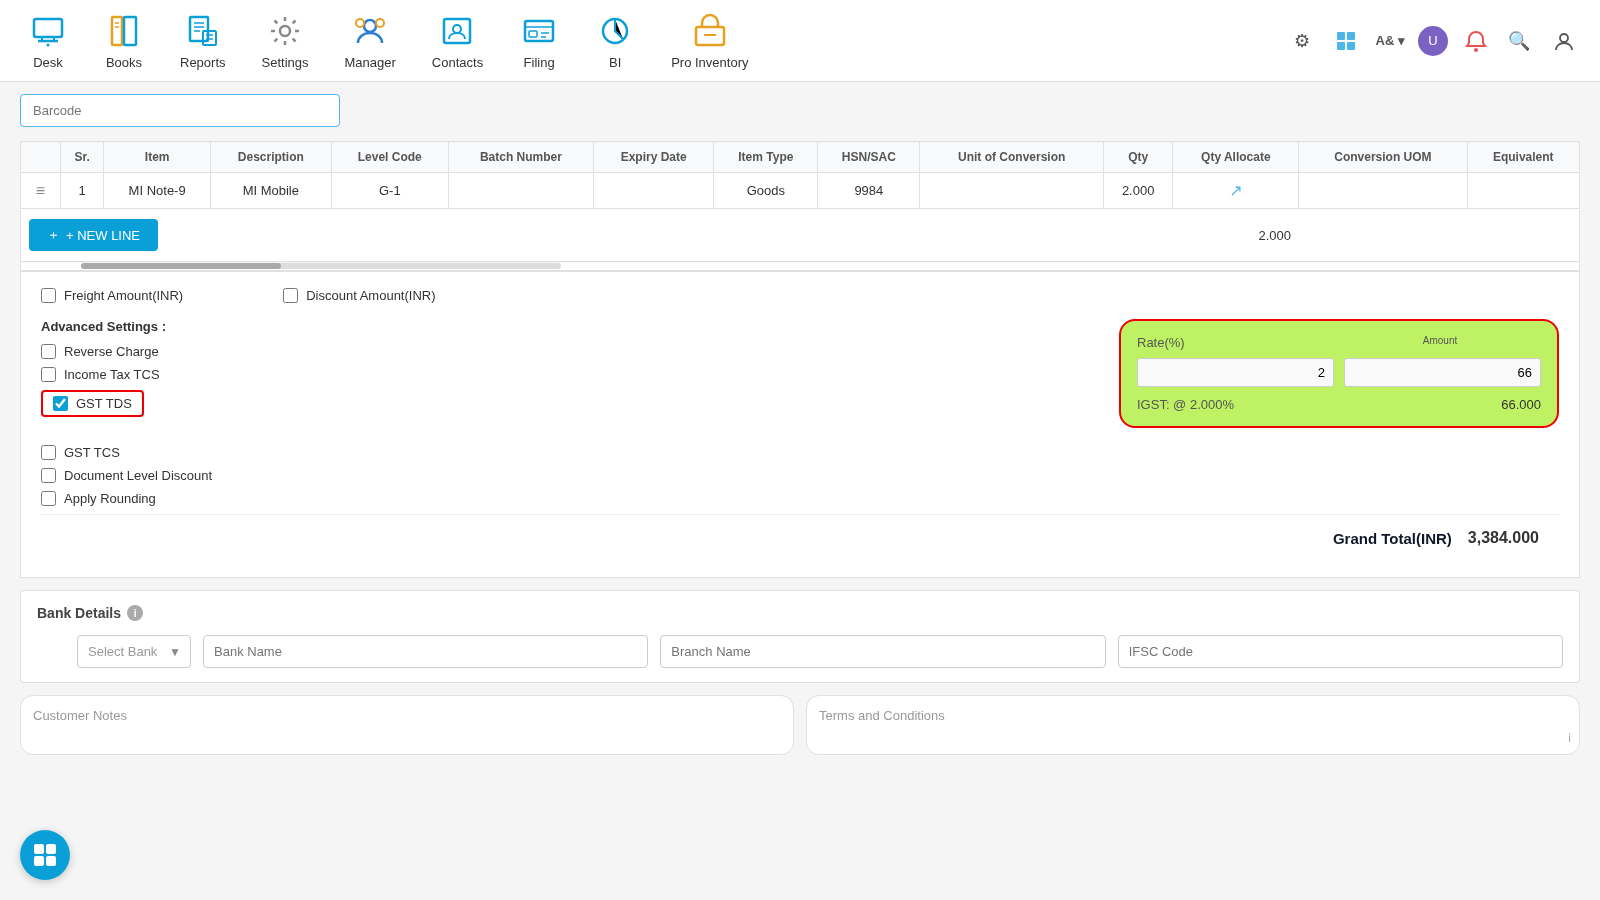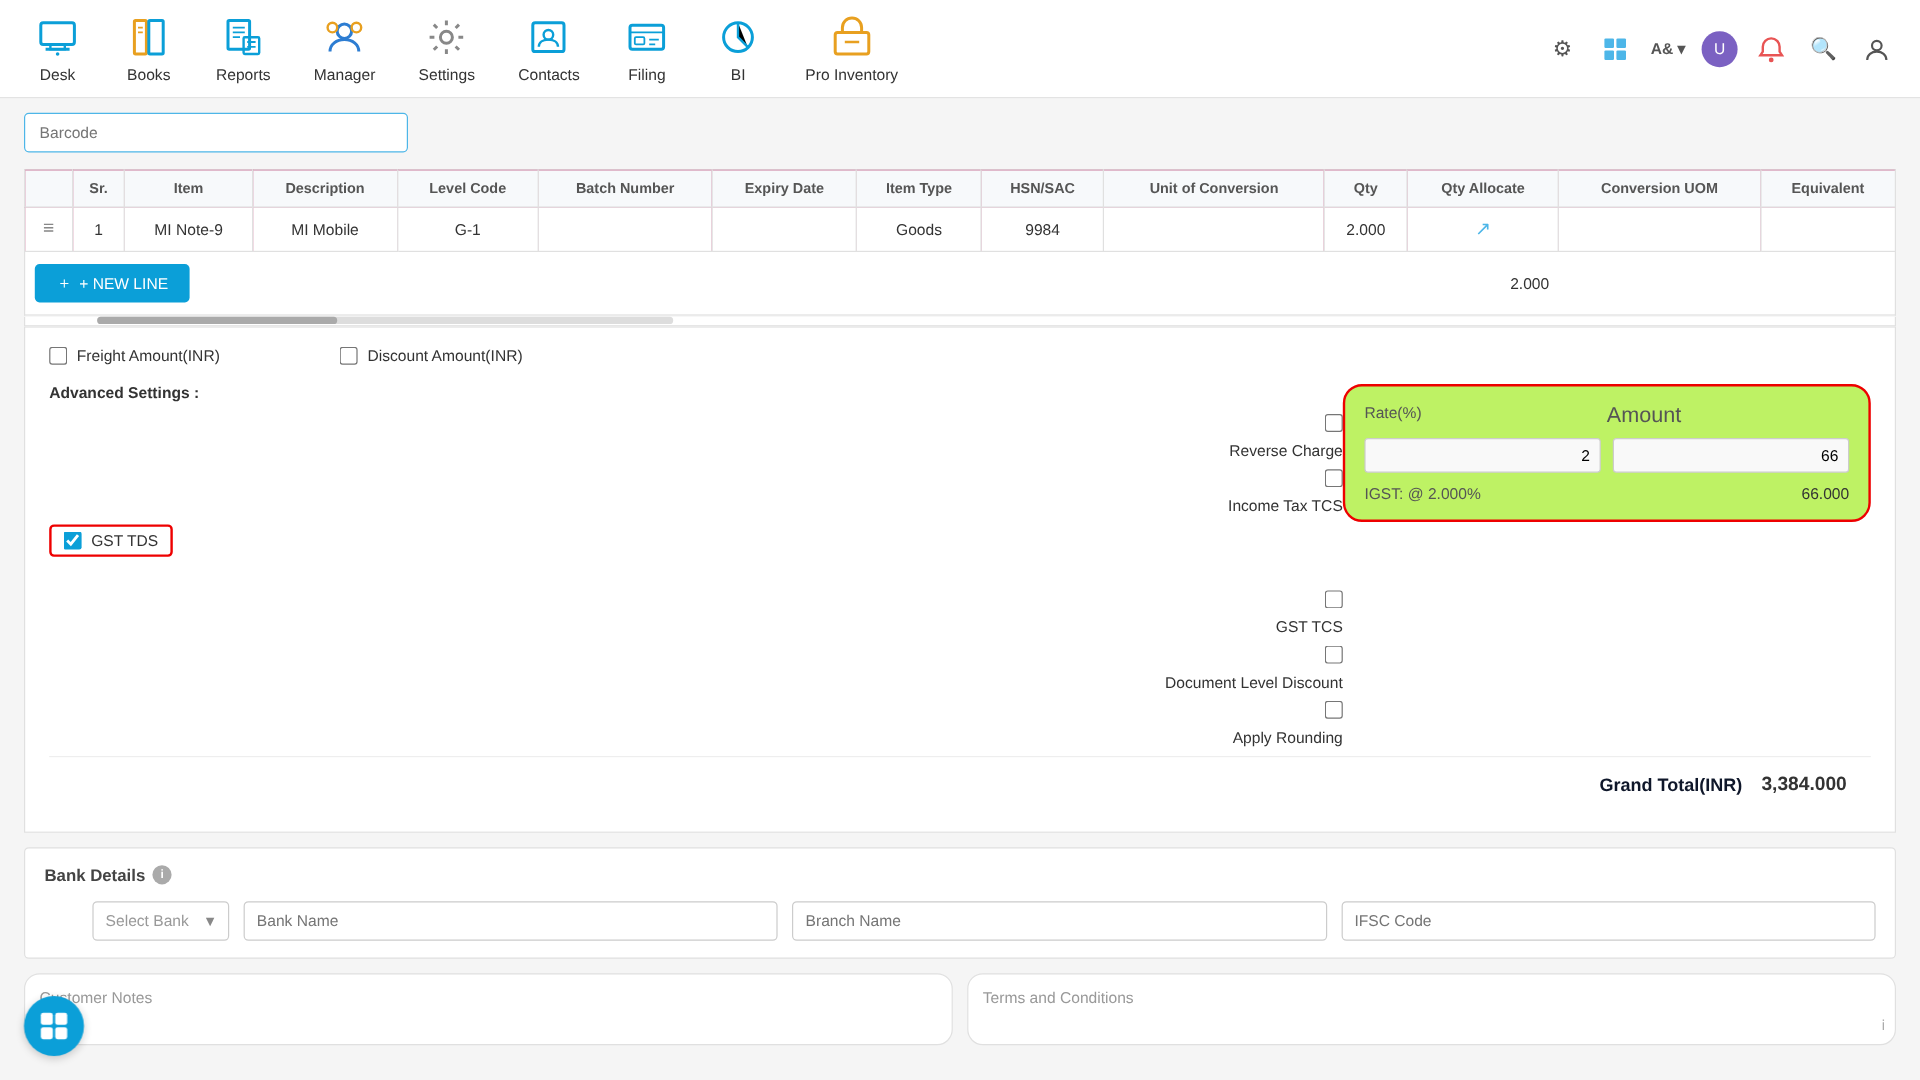--- a/index.html
+++ b/index.html
@@ -61,21 +61,21 @@
     .scroll-thumb { height: 6px; background: #aaa; width: 200px; border-radius: 3px; }
 
     
     .settings-area {
       background: #fff; padding: 16px 20px; border: 1px solid #e0e0e0; margin-top: 0;
     }
     .row-flex { display: flex; align-items: flex-start; gap: 0; }
     .left-panel { flex: 1; }
     .right-panel { min-width: 440px; }
 
-    .checkbox-row { display: flex; align-items: flex-end; gap: 8px; margin-bottom: 8px; flex-direction: column; }
+    .checkbox-row { display: flex; align-items: center; gap: 8px; margin-bottom: 8px; }
     .checkbox-row input[type=checkbox] { width: 15px; height: 15px; cursor: pointer; }
     .checkbox-label { font-size: 13px; color: #333; }
 
     .freight-row { display: flex; align-items: center; gap: 40px; margin-bottom: 16px; }
     .freight-check { display: flex; align-items: center; gap: 8px; }
     .freight-check input[type=checkbox] { width: 15px; height: 15px; }
     .freight-check label { font-size: 13px; color: #333; }
     .discount-check { display: flex; align-items: center; gap: 8px; }
     .discount-check input[type=checkbox] { width: 15px; height: 15px; }
     .discount-check label { font-size: 13px; color: #333; }
@@ -91,21 +91,21 @@
     .gst-tds-box input[type=checkbox] { width: 15px; height: 15px; accent-color: #0b9fd8; cursor: pointer; }
     .gst-tds-box label { font-size: 13px; color: #333; font-weight: 500; }
 
     
     .gst-tds-panel {
       border: 2.5px solid #e00; border-radius: 16px; padding: 14px 16px;
       background: #bef264; min-width: 440px; margin-top: 0;
     }
     .gst-panel-header { display: flex; gap: 0; margin-bottom: 8px; }
     .gst-panel-header .col-rate { flex: 1; font-size: 13px; color: #555; font-weight: 500; }
-    .gst-panel-header .col-amount { flex: 1; font-size: 18px; color: #555; font-weight: 500; text-align: left; }
+    .gst-panel-header .col-amount { flex: 1; font-size: 10px; color: #555; font-weight: 500; text-align: center; }
     .gst-inputs { display: flex; gap: 10px; margin-bottom: 10px; }
     .gst-inputs input {
       border: 1px solid #ccc; border-radius: 3px; padding: 6px 8px;
       font-size: 13px; text-align: right; background: #f9f9f9;
     }
     .gst-inputs input.rate-input { flex: 1; }
     .gst-inputs input.amount-input { flex: 1; }
     .gst-summary { font-size: 13px; color: #333; display: flex; justify-content: space-between; }
     .gst-summary .gst-label { color: #555; }
     .gst-summary .gst-value { font-weight: 400; }
@@ -193,36 +193,36 @@
           <rect x="18" y="18" width="13" height="14" rx="1" fill="none" stroke="#0b9fd8" stroke-width="2"></rect>
           <line x1="21" y1="22" x2="28" y2="22" stroke="#0b9fd8" stroke-width="1.5"></line>
           <line x1="21" y1="26" x2="28" y2="26" stroke="#0b9fd8" stroke-width="1.5"></line>
         </svg>
     </div>
     <span class="nav-label">Reports</span>
   </div>
   <div class="nav-item">
     <div class="nav-icon">
       <svg width="36" height="36" viewBox="0 0 36 36">
+          <circle cx="18" cy="18" r="5" fill="none" stroke="#888" stroke-width="2.5"></circle>
+          <path d="M18 4v4M18 28v4M4 18h4M28 18h4M7.5 7.5l2.8 2.8M25.7 25.7l2.8 2.8M7.5 28.5l2.8-2.8M25.7 10.3l2.8-2.8" stroke="#888" stroke-width="2.5"></path>
+        </svg>
+    </div>
+    <span class="nav-label">Settings</span>
+  </div>
+  <div class="nav-item">
+    <div class="nav-icon">
+      <svg width="36" height="36" viewBox="0 0 36 36">
           <circle cx="18" cy="13" r="6" fill="none" stroke="#2d7dd2" stroke-width="2.5"></circle>
           <path d="M6 30c0-6 5.4-10 12-10s12 4 12 10" fill="none" stroke="#2d7dd2" stroke-width="2.5"></path>
           <circle cx="28" cy="10" r="4" fill="none" stroke="#e8a020" stroke-width="2"></circle>
           <circle cx="8" cy="10" r="4" fill="none" stroke="#e8a020" stroke-width="2"></circle>
         </svg>
     </div>
     <span class="nav-label">Manager</span>
-  </div>
-  <div class="nav-item">
-    <div class="nav-icon">
-      <svg width="36" height="36" viewBox="0 0 36 36">
-          <circle cx="18" cy="18" r="5" fill="none" stroke="#888" stroke-width="2.5"></circle>
-          <path d="M18 4v4M18 28v4M4 18h4M28 18h4M7.5 7.5l2.8 2.8M25.7 25.7l2.8 2.8M7.5 28.5l2.8-2.8M25.7 10.3l2.8-2.8" stroke="#888" stroke-width="2.5"></path>
-        </svg>
-    </div>
-    <span class="nav-label">Settings</span>
   </div>
   <div class="nav-item">
     <div class="nav-icon">
       <svg width="36" height="36" viewBox="0 0 36 36">
           <rect x="5" y="6" width="26" height="24" rx="2" fill="none" stroke="#0b9fd8" stroke-width="2.5"></rect>
           <circle cx="18" cy="16" r="4" fill="none" stroke="#0b9fd8" stroke-width="2"></circle>
           <path d="M10 26c0-4 3.6-6 8-6s8 2 8 6" fill="none" stroke="#0b9fd8" stroke-width="2"></path>
         </svg>
     </div>
     <span class="nav-label">Contacts</span>

